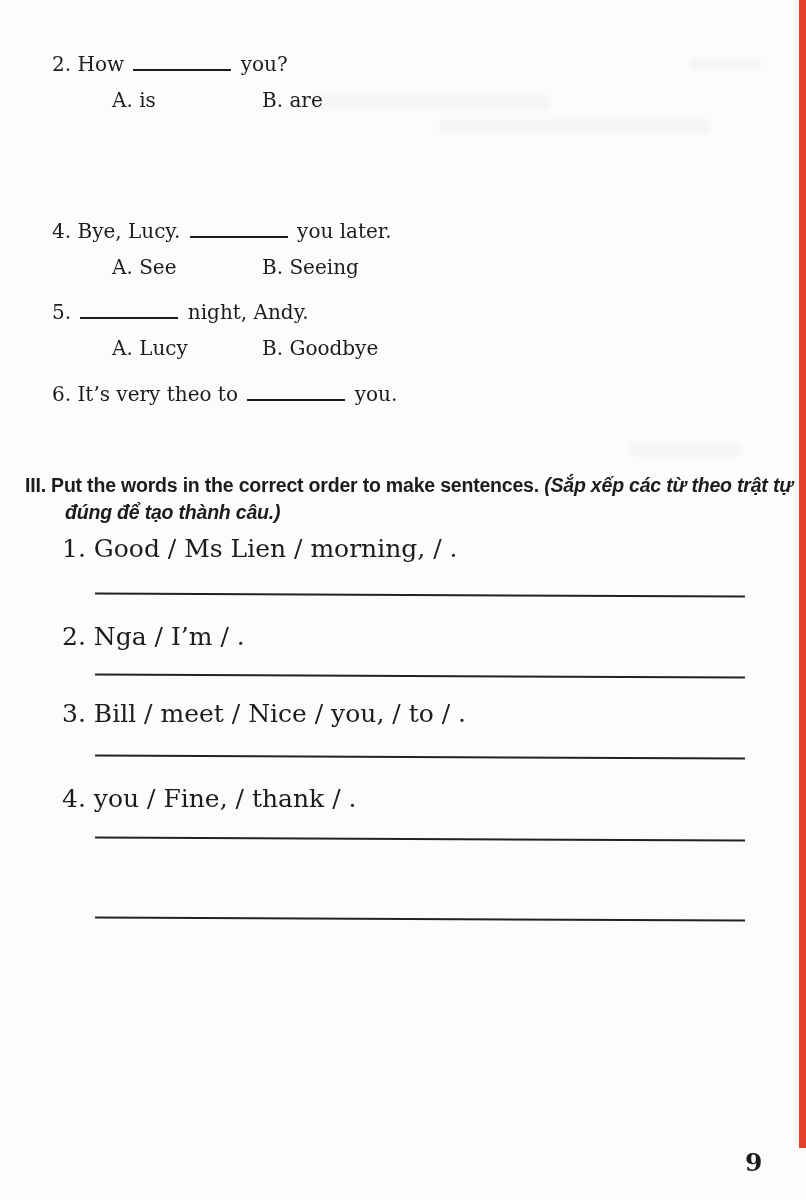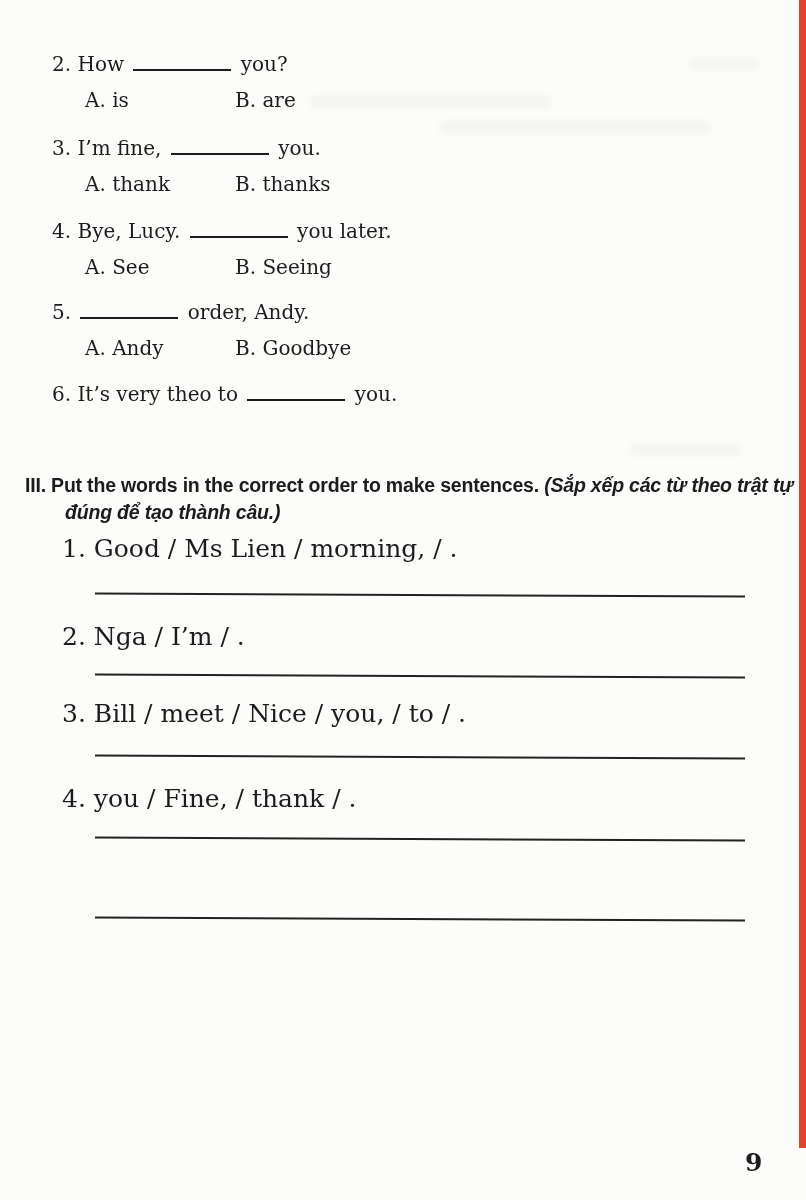--- a/index.html
+++ b/index.html
@@ -16,21 +16,21 @@
 
   
   .mcq{position:absolute;left:52px;width:700px;}
   .q-line{font-size:20px;line-height:26px;}
   .q-line span{white-space:pre;}
   .blank{
     display:inline-block;width:98px;height:14px;
     border-bottom:2px solid #1c1c1c;margin:0 3px;
   }
   .opts{margin-left:33px;margin-top:11px;font-size:20px;line-height:25px;}
-  .optA{display:inline-block;width:150px;white-space:pre;}
+  .optA{display:inline-block;width:150px;white-space:pre;margin-left:27px;}
   .optB{display:inline-block;white-space:pre;}
 
   
   .sec-heading{
     position:absolute;left:25px;top:472px;width:754px;
     font-family:"Liberation Sans","DejaVu Sans",sans-serif;
     font-weight:bold;font-size:19.5px;line-height:27px;
     padding-left:40px;text-indent:-40px;letter-spacing:-0.2px;
   }
   .sec-heading .vi{font-style:italic;}
@@ -60,38 +60,32 @@
   <div class="ghost" style="left:690px;top:58px;width:70px;height:12px;"></div>
   <div class="ghost" style="left:630px;top:443px;width:110px;height:13px;"></div>
 
   <div class="mcq" style="top:51px">
     <div class="q-line"><span>2.</span><span> How </span><span class="blank"></span><span> you?</span></div>
     <div class="opts">
       <span class="optA">A. is</span><span class="optB">B. are</span>
     </div>
   </div>
 
-  <div class="mcq" style="top:135px">
-    <div class="q-line"><span>3.</span><span> I’m fine, </span><span class="blank"></span><span> you.</span></div>
-    <div class="opts">
-      <span class="optA">A. thank</span><span class="optB">B. thanks</span>
-    </div>
-  </div>
 
   <div class="mcq" style="top:218px">
     <div class="q-line"><span>4.</span><span> Bye, Lucy. </span><span class="blank"></span><span> you later.</span></div>
     <div class="opts">
       <span class="optA">A. See</span><span class="optB">B. Seeing</span>
     </div>
   </div>
 
   <div class="mcq" style="top:299px">
-    <div class="q-line"><span>5.</span><span> </span><span class="blank"></span><span> order, Andy.</span></div>
+    <div class="q-line"><span>5.</span><span> </span><span class="blank"></span><span> night, Andy.</span></div>
     <div class="opts">
-      <span class="optA">A. Andy</span><span class="optB">B. Goodbye</span>
+      <span class="optA">A. Lucy</span><span class="optB">B. Goodbye</span>
     </div>
   </div>
 
   <div class="mcq" style="top:381px">
     <div class="q-line"><span>6.</span><span> It’s very theo to </span><span class="blank"></span><span> you.</span></div>
   </div>
 
   <div class="sec-heading">
     <span>III.</span>
     <span>Put the words in the correct order to make sentences.</span>

